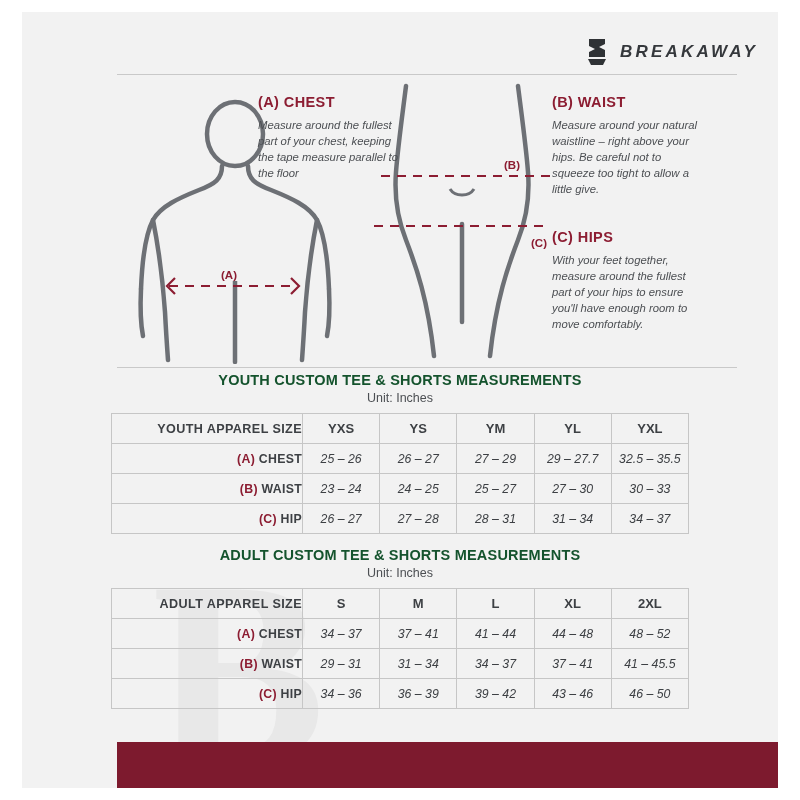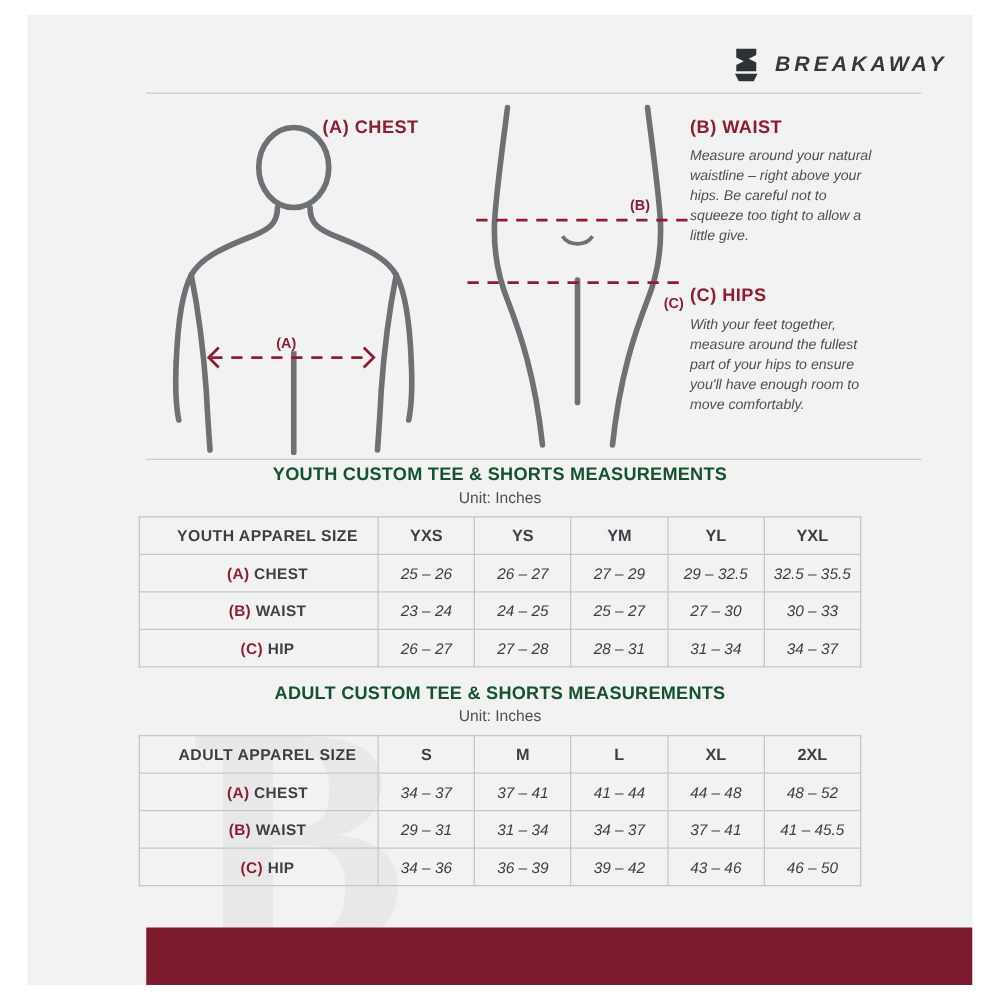--- a/index.html
+++ b/index.html
@@ -162,21 +162,21 @@
   }
   table.sizes th, table.sizes td {
     border: 1px solid #c6c6c6;
     height: 29px;
     font-size: 12.3px;
     color: #3d4044;
     text-align: center;
     padding: 0;
   }
   table.sizes th.rowhead, table.sizes td.rowhead {
-    text-align: center;
+    text-align: right;
     padding-left: 14px;
     width: 176px;
     font-weight: 700;
     letter-spacing: 0.3px;
   }
   table.sizes th {
     font-weight: 700;
     font-size: 13px;
   }
   table.sizes th.rowhead {
@@ -270,20 +270,21 @@
       </svg>
       <div style="position:absolute;left:478px;top:85px;font-size:11.5px;font-weight:700;color:#8c1d32;background:#f2f2f2;padding:0 4px;">(B)</div>
 
       <svg width="180" height="20" viewBox="0 0 180 20" style="position:absolute;left:350px;top:142px;">
         <line x1="2" y1="10" x2="178" y2="10" stroke="#8c1d32" stroke-width="2.2" stroke-dasharray="9,7"></line>
       </svg>
       <div style="position:absolute;left:505px;top:163px;font-size:11.5px;font-weight:700;color:#8c1d32;background:#f2f2f2;padding:0 4px;">(C)</div>
 
       <div class="callout c-chest">
         <div class="callout-title">(A) CHEST</div>
+        <div class="callout-body">Measure around the fullest part of your chest, keeping the tape measure parallel to the floor</div>
       </div>
       <div class="callout c-waist">
         <div class="callout-title">(B) WAIST</div>
         <div class="callout-body">Measure around your natural waistline – right above your hips. Be careful not to squeeze too tight to allow a little give.</div>
       </div>
       <div class="callout c-hips">
         <div class="callout-title">(C) HIPS</div>
         <div class="callout-body">With your feet together, measure around the fullest part of your hips to ensure you'll have enough room to move comfortably.</div>
       </div>
     </div>
@@ -301,21 +302,21 @@
           <th>YS</th>
           <th>YM</th>
           <th>YL</th>
           <th>YXL</th>
         </tr>
         <tr>
           <td class="rowhead"><span class="lbl">(A)</span> <span>CHEST</span></td>
           <td class="val">25 – 26</td>
           <td class="val">26 – 27</td>
           <td class="val">27 – 29</td>
-          <td class="val">29 – 32.5</td>
+          <td class="val">29 – 27.7</td>
           <td class="val">32.5 – 35.5</td>
         </tr>
         <tr>
           <td class="rowhead"><span class="lbl">(B)</span> <span>WAIST</span></td>
           <td class="val">23 – 24</td>
           <td class="val">24 – 25</td>
           <td class="val">25 – 27</td>
           <td class="val">27 – 30</td>
           <td class="val">30 – 33</td>
         </tr>

